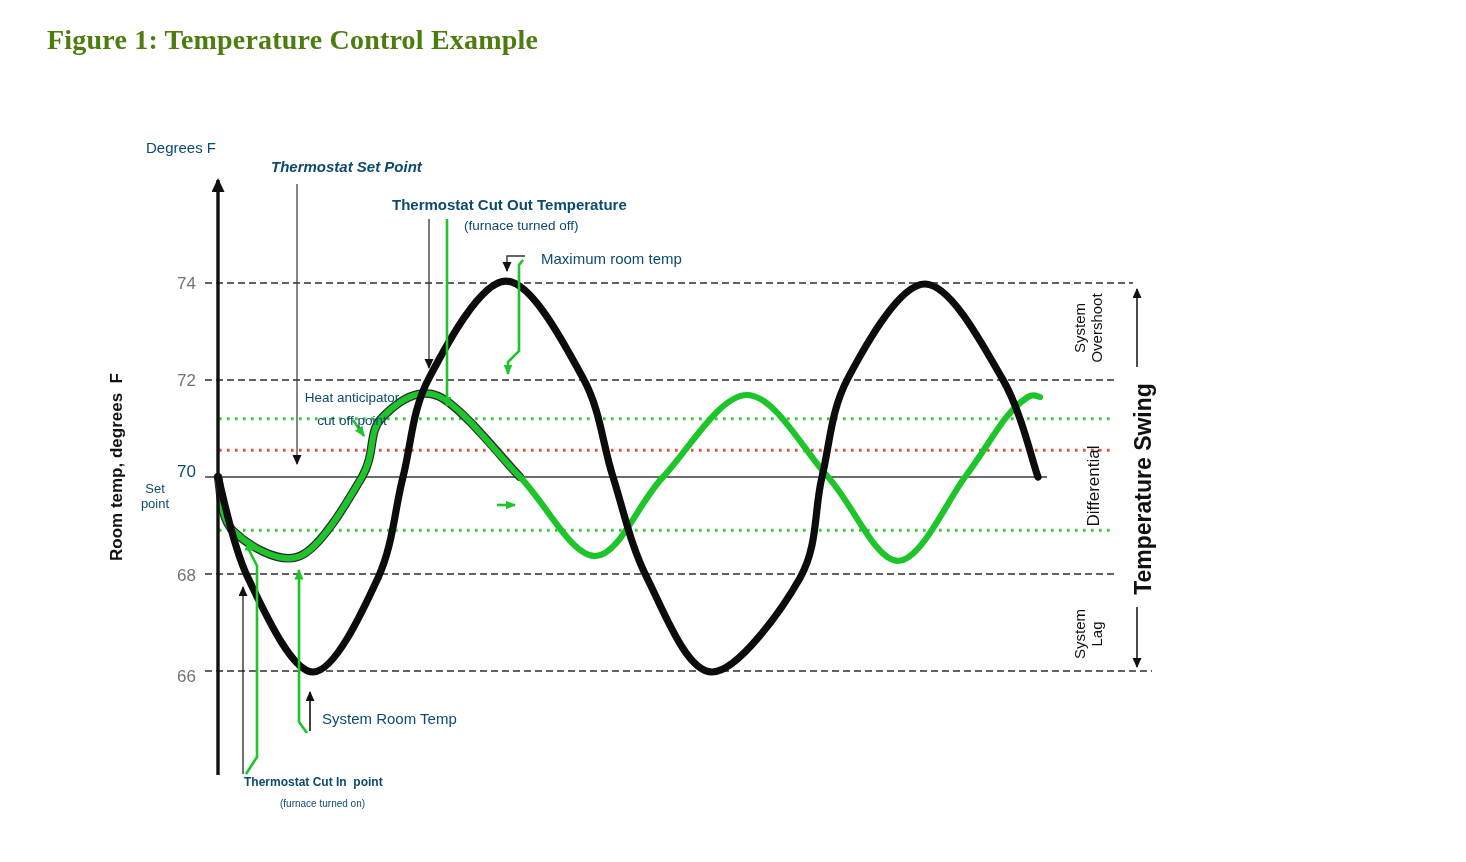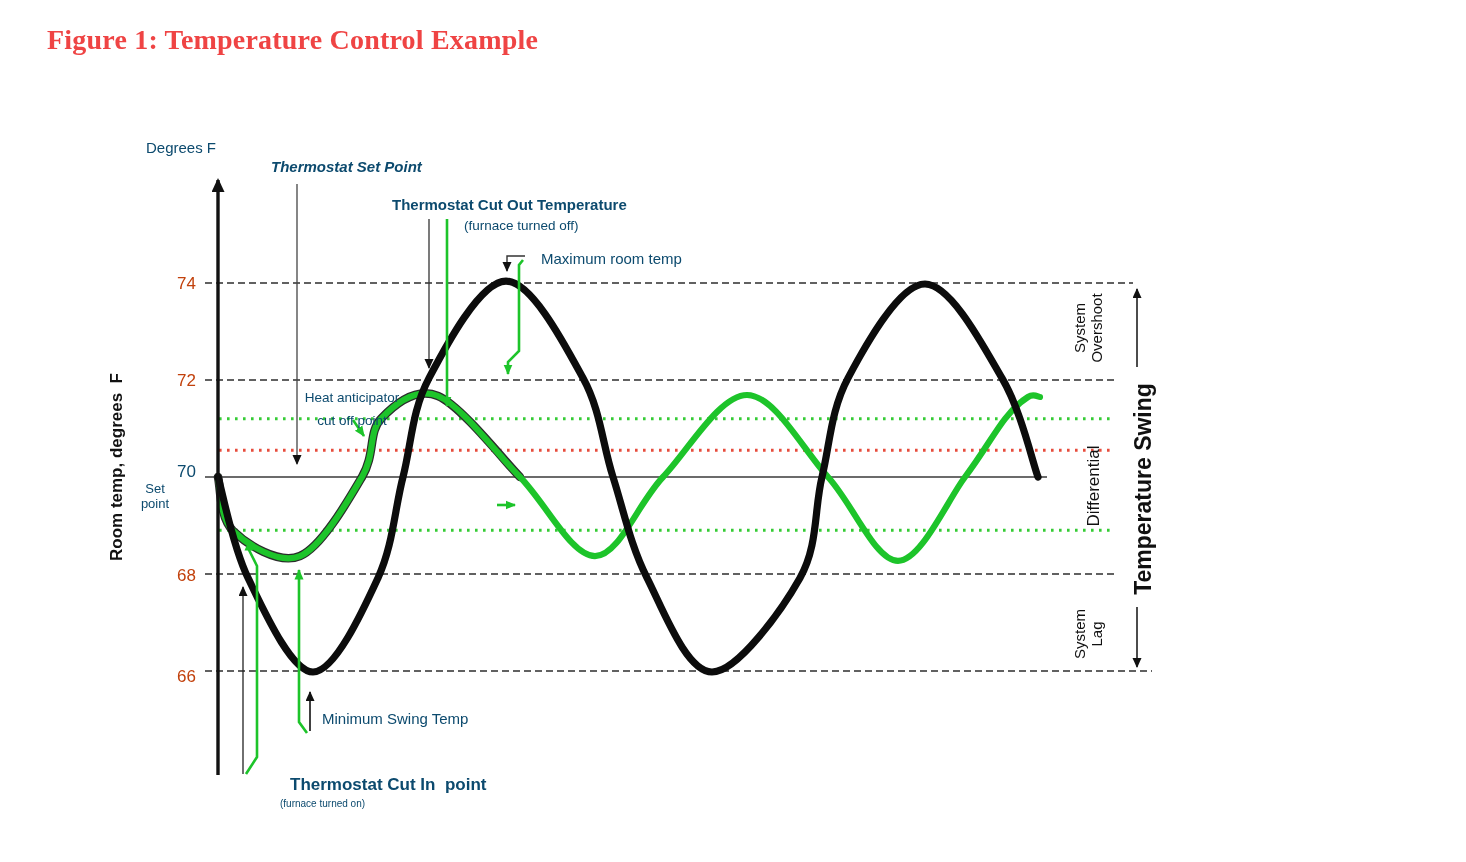--- a/index.html
+++ b/index.html
@@ -1,24 +1,24 @@
 <!DOCTYPE html>
 <html><head>
 <meta charset="utf-8">
 <style>
   html,body{margin:0;padding:0;background:#fff;}
   .canvas{position:relative;width:1466px;height:862px;background:#fff;overflow:hidden;
           font-family:"Liberation Sans",sans-serif;color:#111;}
   .title{position:absolute;left:47px;top:24px;font-family:"Liberation Serif",serif;
-         font-weight:bold;font-size:28px;letter-spacing:.2px;color:#ef4444;}
+         font-weight:bold;font-size:28px;letter-spacing:.2px;color:#4d7c0f;}
   .lbl{position:absolute;font-size:15px;color:#0c4a6e;white-space:pre-line;}
   .bold{font-weight:bold;}
   .small{font-size:13.5px;}
   .center{text-align:center;}
-  .tick{position:absolute;width:40px;text-align:right;font-size:17px;color:#c2410c;}
+  .tick{position:absolute;width:40px;text-align:right;font-size:17px;color:#737373;}
   .rot{position:absolute;transform:translate(-50%,-50%) rotate(-90deg);
        transform-origin:center center;text-align:center;white-space:pre-line;}
   .pre{white-space:pre;}
   svg{position:absolute;left:0;top:0;}
 </style>
 </head>
 <body>
 
 <div class="canvas">
 
@@ -86,23 +86,23 @@
 
   <div class="lbl bold" style="left:392px;top:196px;">Thermostat Cut Out Temperature</div>
   <div class="lbl small" style="left:464px;top:218px;">(furnace turned off)</div>
 
   <div class="lbl" style="left:541px;top:250px;">Maximum room temp</div>
 
   <div class="lbl small center" style="left:294px;top:386px;width:116px;line-height:23px;">Heat anticipator
 cut off point</div>
 
 
-  <div class="lbl" style="left:322px;top:710px;">Minimum Swing Temp</div>
+  <div class="lbl" style="left:322px;top:710px;">System Room Temp</div>
 
-  <div class="lbl bold pre" style="left:244px;top:775px;font-size:17px;margin-left:46px;">Thermostat Cut In  point</div>
+  <div class="lbl bold pre" style="left:244px;top:775px;font-size:12px;">Thermostat Cut In  point</div>
   <div class="lbl" style="left:280px;top:798px;font-size:10px;">(furnace turned on)</div>
 
   <div class="rot" style="left:1088px;top:328px;font-size:15px;line-height:17px;">System
 Overshoot</div>
   <div class="rot" style="left:1094px;top:486px;font-size:17px;">Differential</div>
   <div class="rot bold" style="left:1143px;top:489px;font-size:23px;">Temperature Swing</div>
   <div class="rot" style="left:1088px;top:634px;font-size:15px;line-height:17px;">System
 Lag</div>
 </div>
 

